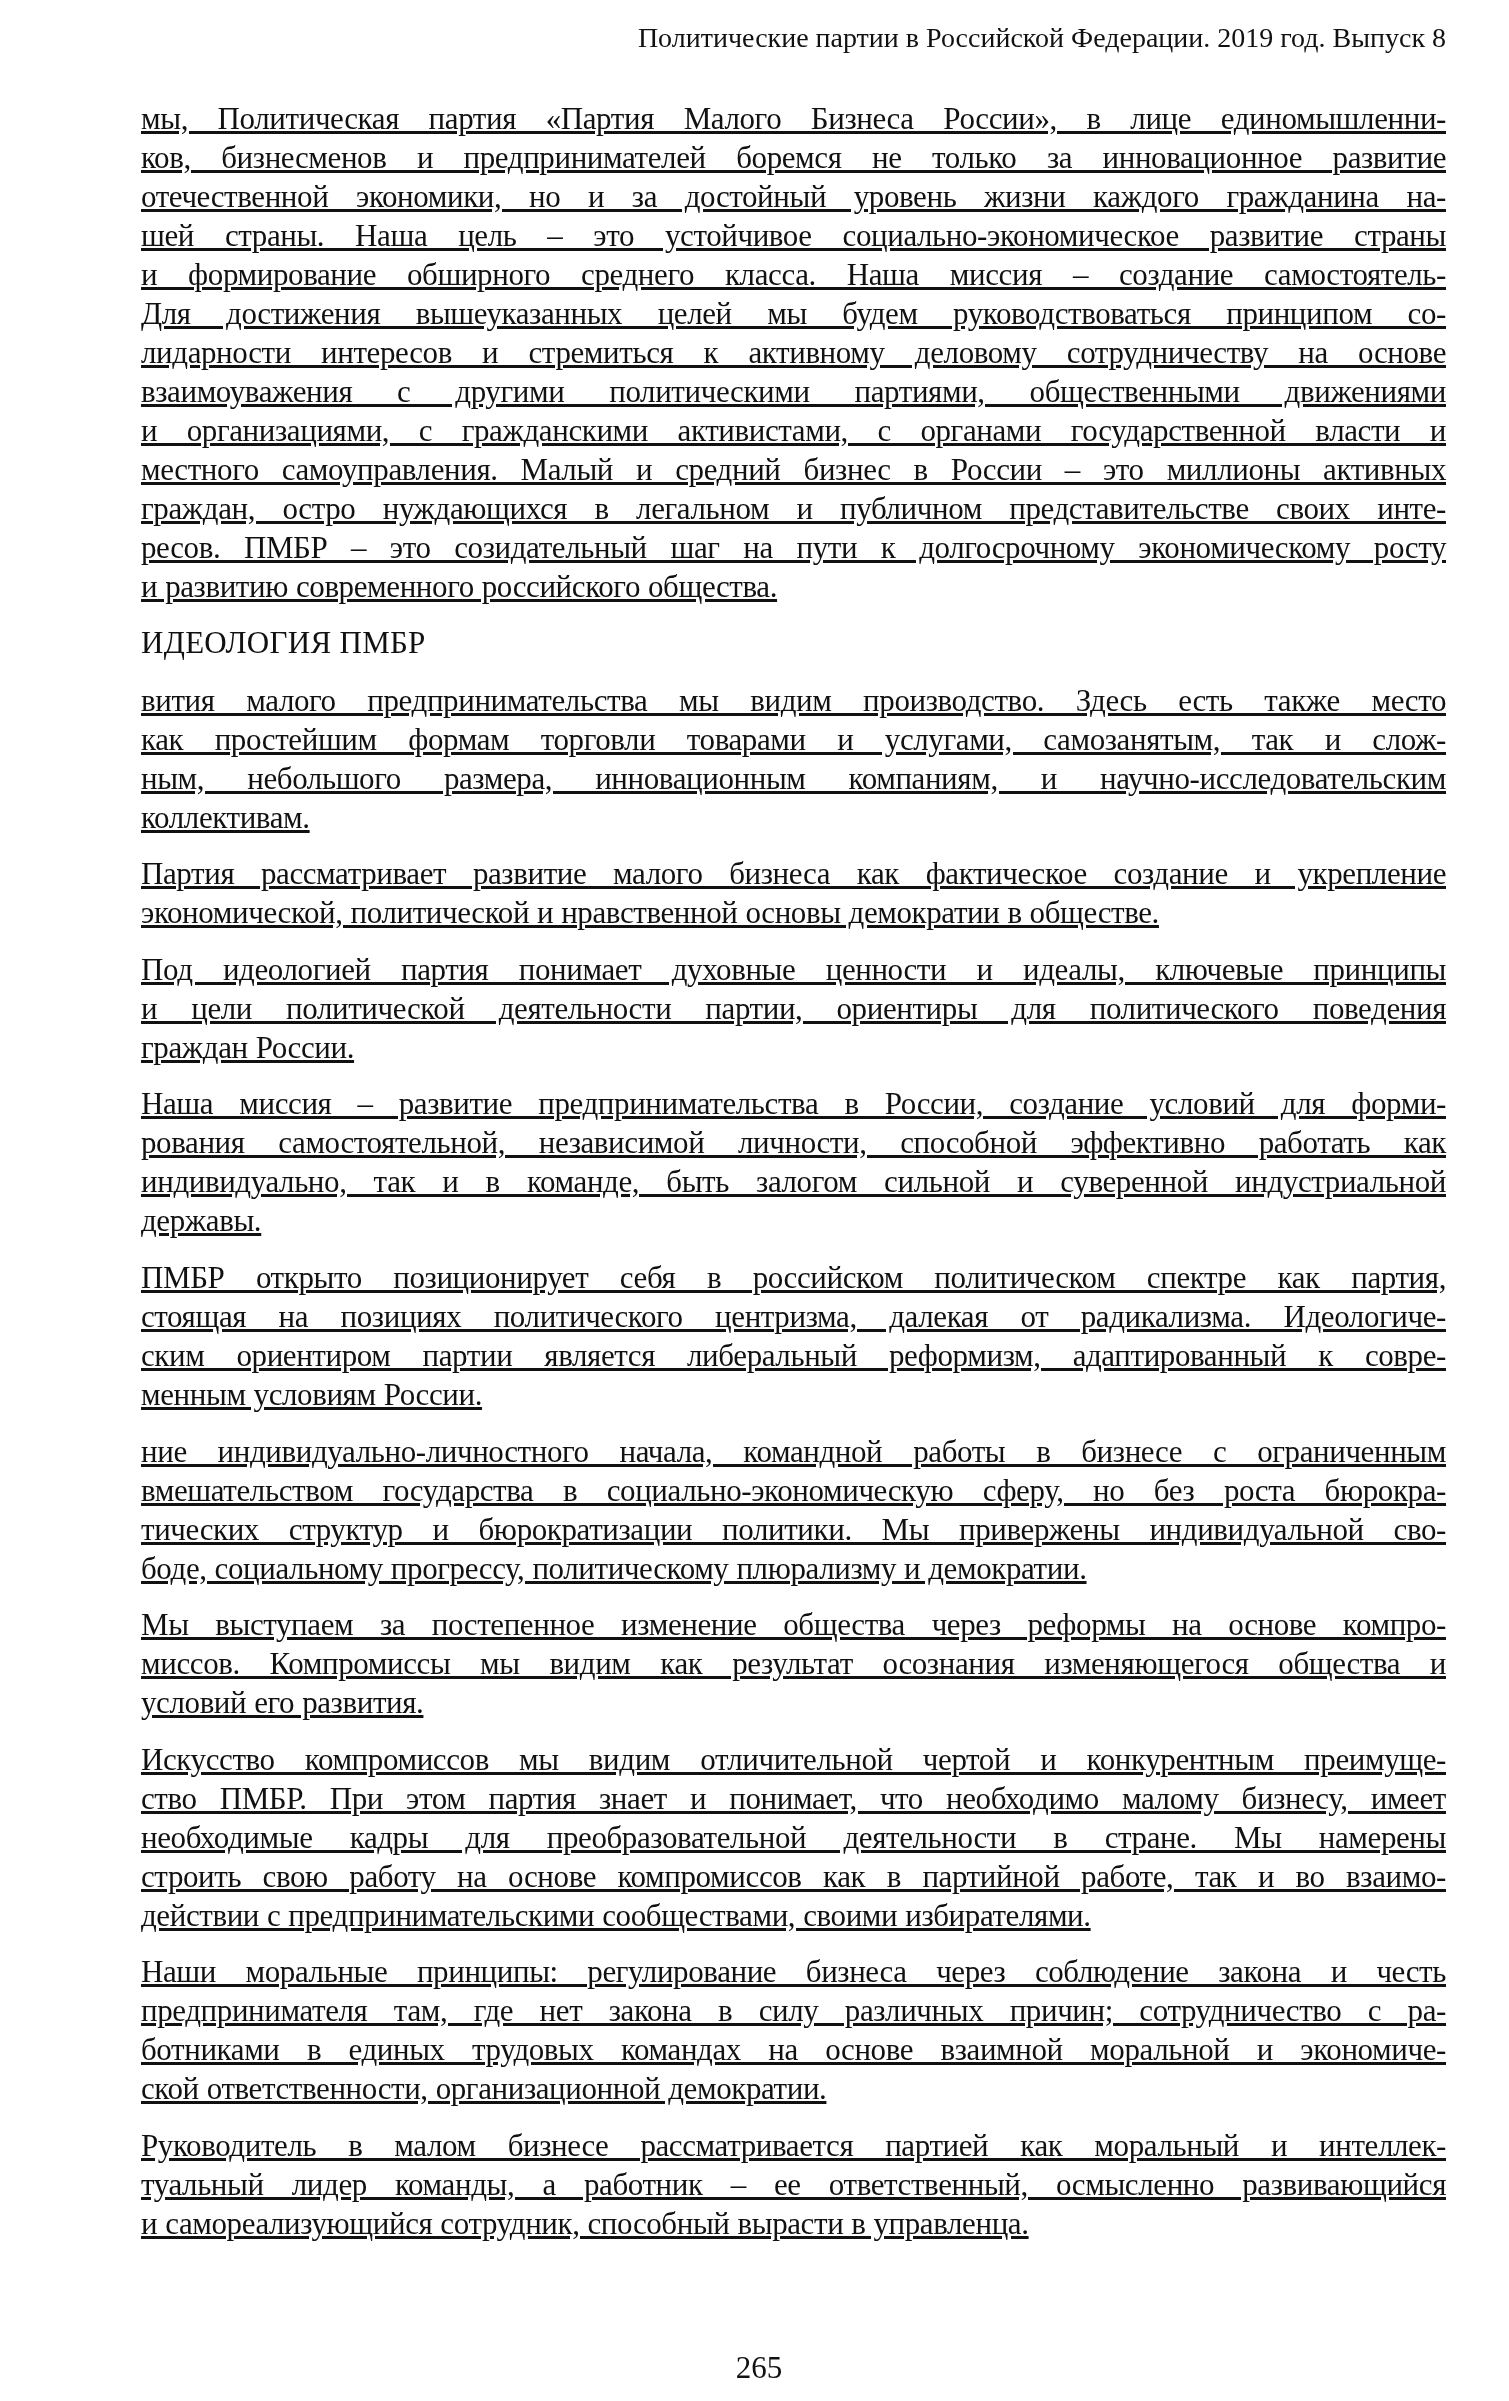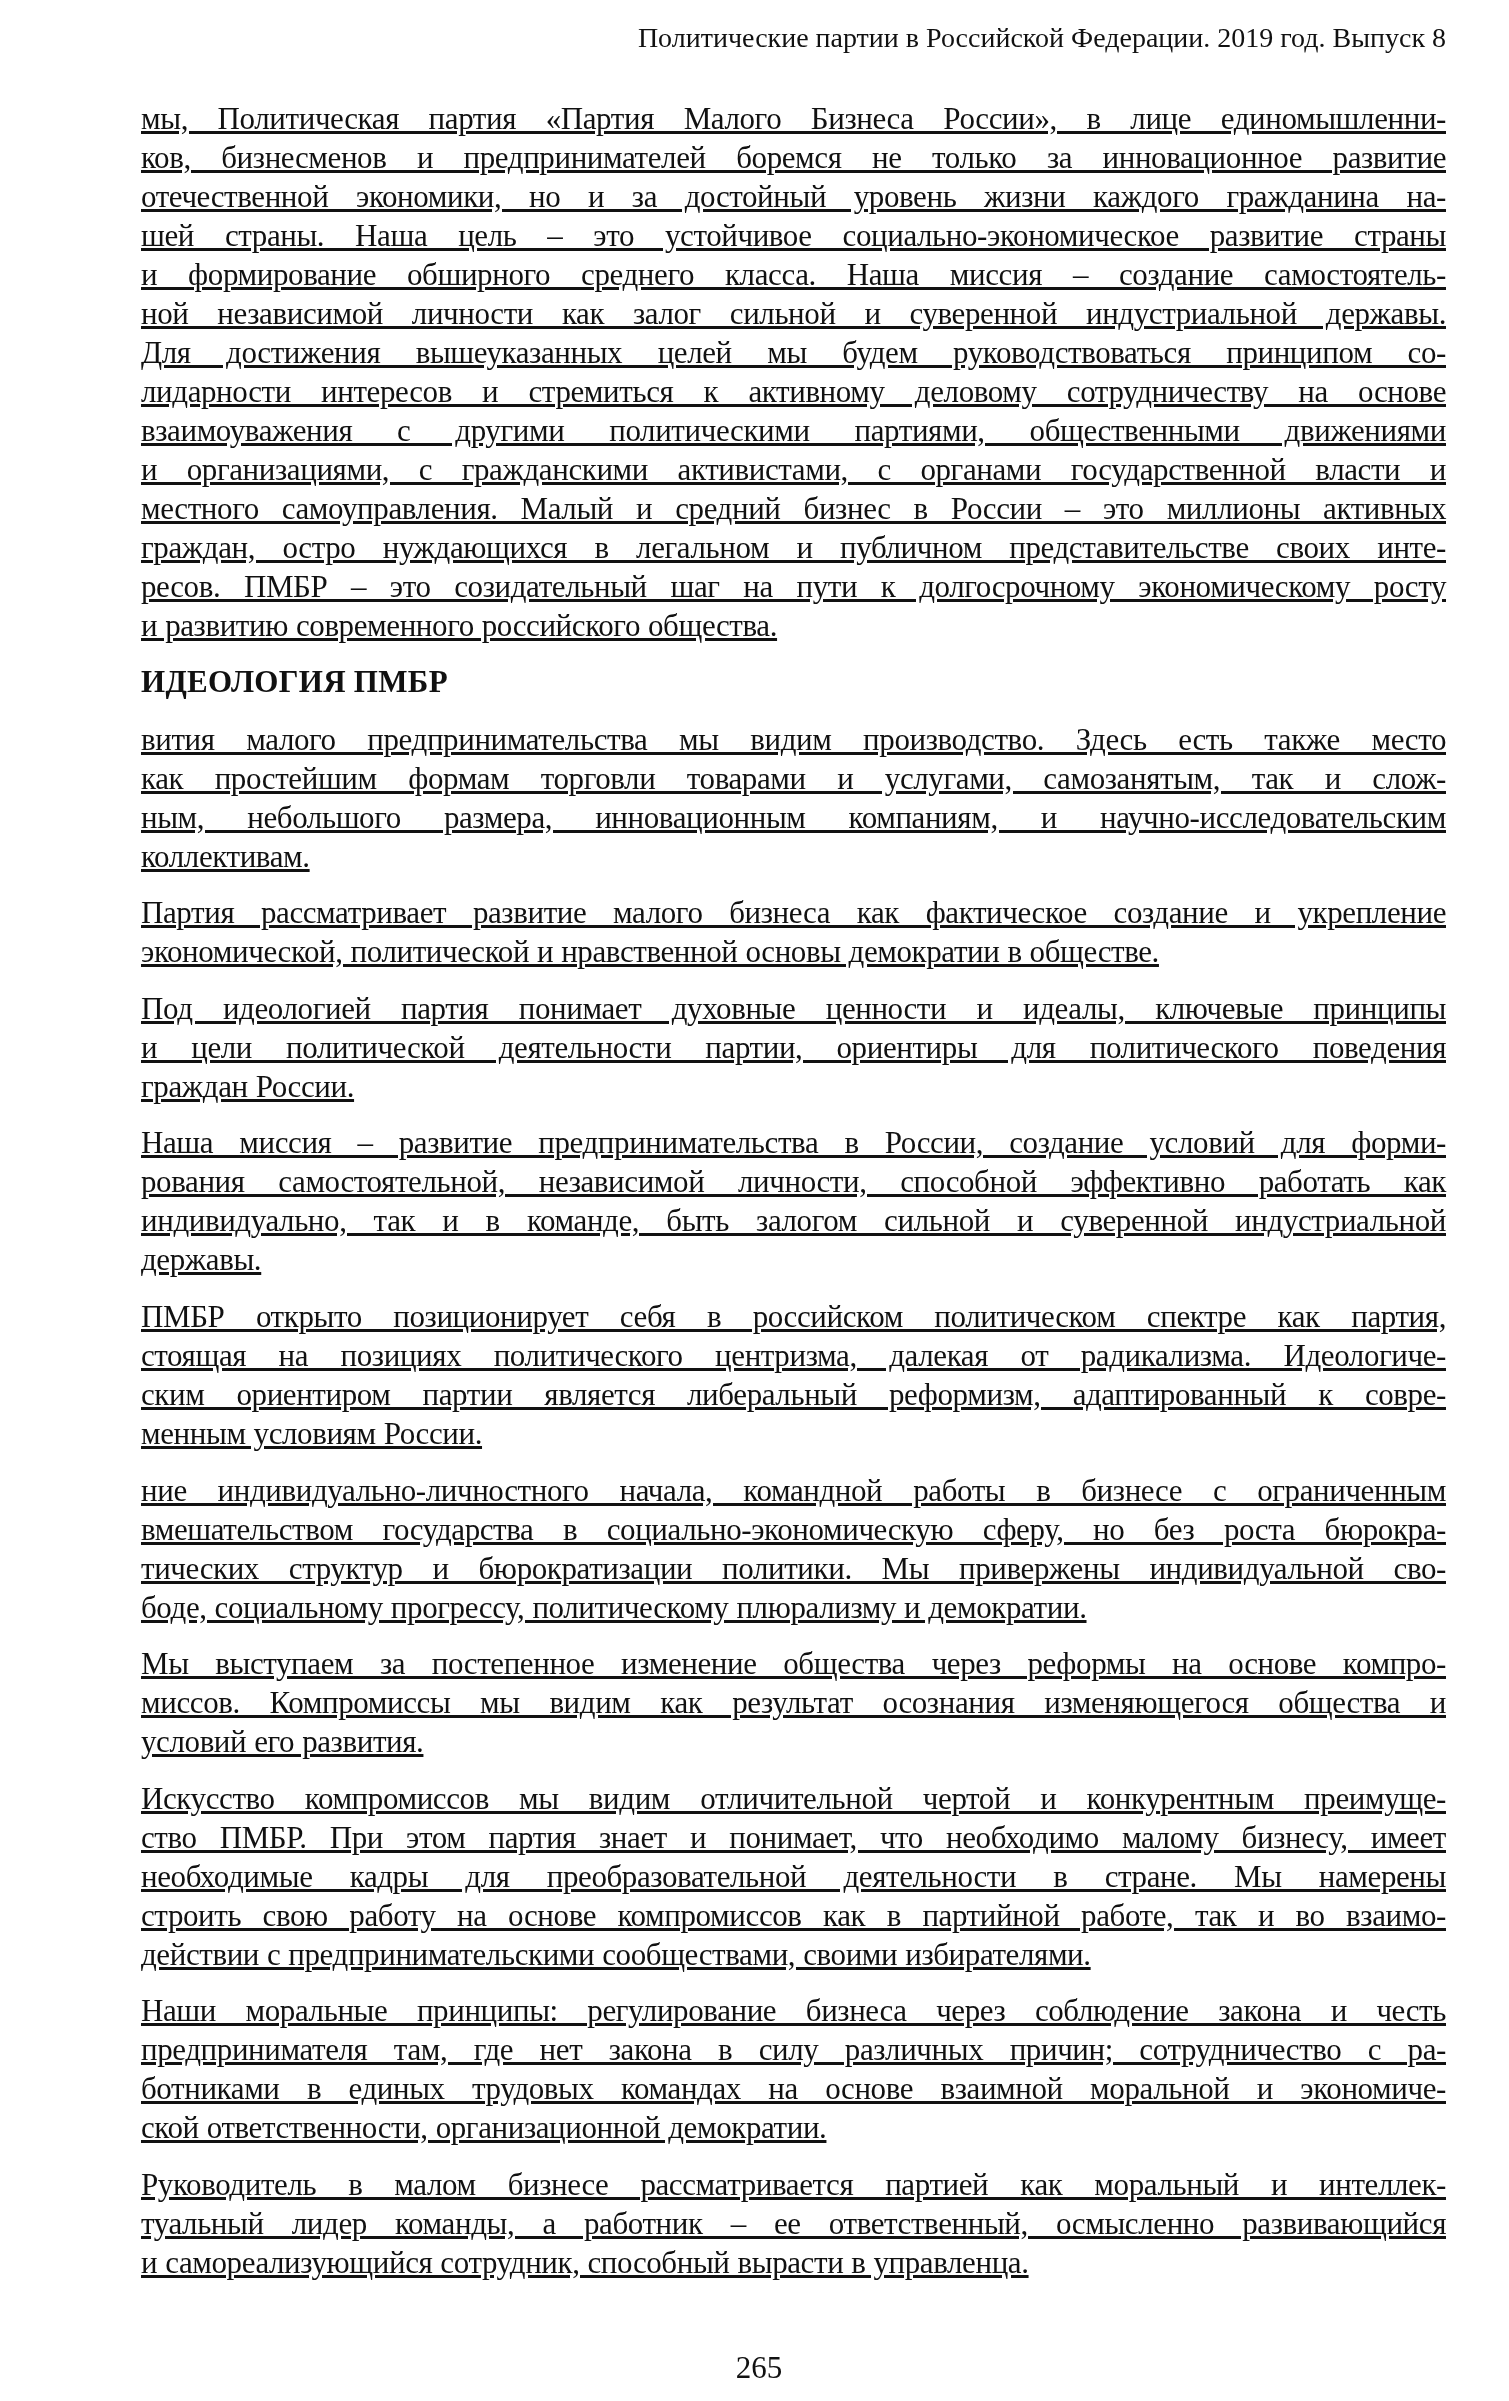--- a/index.html
+++ b/index.html
@@ -17,40 +17,39 @@
   }
   .para { margin: 0 0 17.6px 0; }
   .line {
     display: block; font-size: 31px; line-height: 39px;
     text-align: justify; text-align-last: justify; white-space: nowrap;
     letter-spacing: -0.4px; word-spacing: 0.6px; text-decoration: underline;
   }
   .line.last { text-align-last: left; }
   .heading {
     font-size: 31px; line-height: 38px; margin: 17.6px 0 19px 0;
-    font-weight: bold; letter-spacing: 0.3px;
+    font-weight: normal; letter-spacing: 0.3px;
   }
   .page-number {
     position: absolute; left: 9px; right: 0; top: 2349px;
     text-align: center; font-size: 31px; line-height: 38px;
   }
 </style>
 </head>
 <body>
 
 <div class="running-header">Политические партии в Российской Федерации. 2019 год. Выпуск 8</div>
 
 <div class="body-text">
   <div class="para" id="intro">
       <span class="line">мы, Политическая партия «Партия Малого Бизнеса России», в лице единомышленни-</span>
       <span class="line">ков, бизнесменов и предпринимателей боремся не только за инновационное развитие</span>
       <span class="line">отечественной экономики, но и за достойный уровень жизни каждого гражданина на-</span>
       <span class="line">шей страны. Наша цель – это устойчивое социально-экономическое развитие страны</span>
       <span class="line">и формирование обширного среднего класса. Наша миссия – создание самостоятель-</span>
-      <span class="line">ной независимой личности как залог сильной и суверенной индустриальной державы.</span>
       <span class="line">Для достижения вышеуказанных целей мы будем руководствоваться принципом со-</span>
       <span class="line">лидарности интересов и стремиться к активному деловому сотрудничеству на основе</span>
       <span class="line">взаимоуважения с другими политическими партиями, общественными движениями</span>
       <span class="line">и организациями, с гражданскими активистами, с органами государственной власти и</span>
       <span class="line">местного самоуправления. Малый и средний бизнес в России – это миллионы активных</span>
       <span class="line">граждан, остро нуждающихся в легальном и публичном представительстве своих инте-</span>
       <span class="line">ресов. ПМБР – это созидательный шаг на пути к долгосрочному экономическому росту</span>
       <span class="line last">и развитию современного российского общества.</span>
     </div>
   <h2 class="heading">ИДЕОЛОГИЯ ПМБР</h2>

